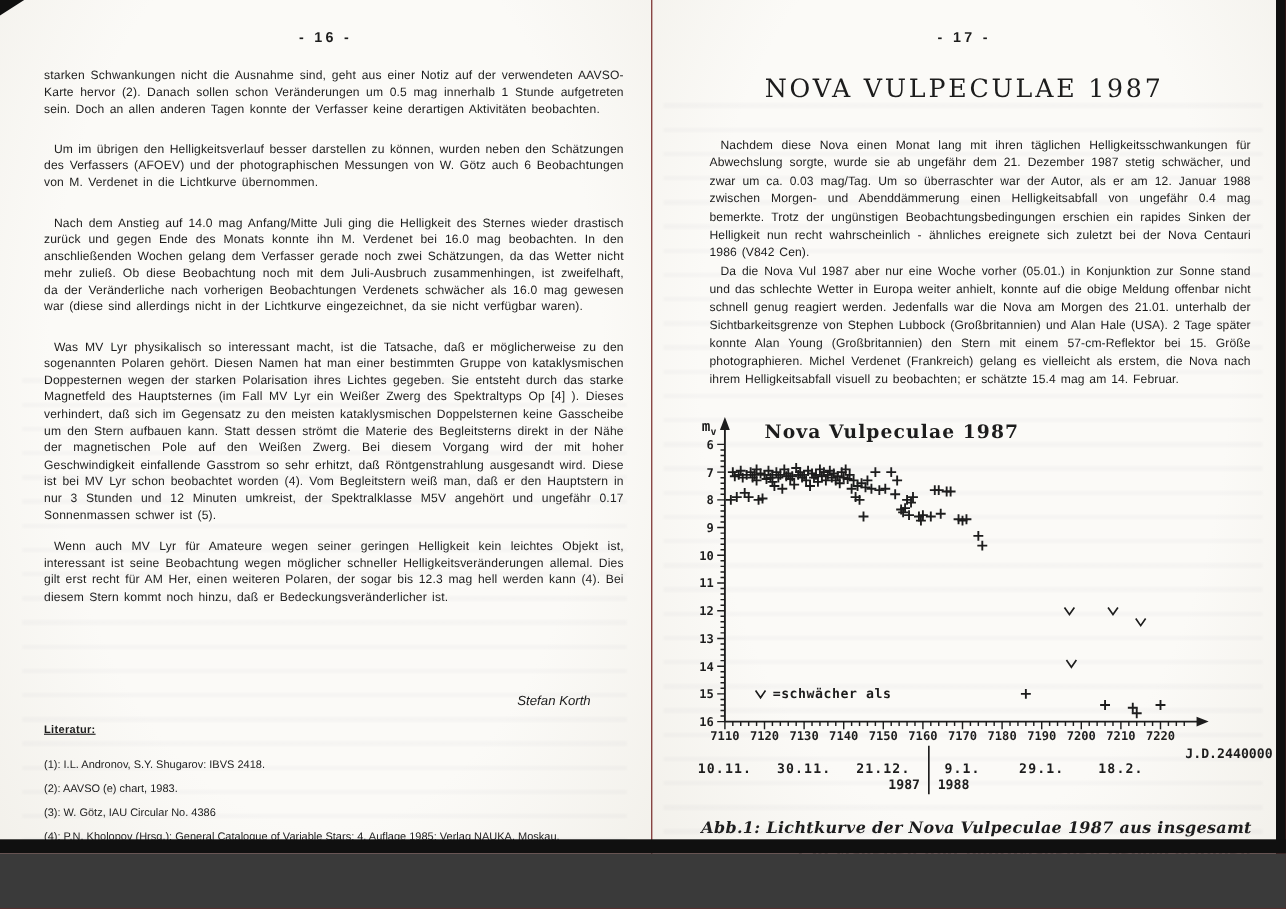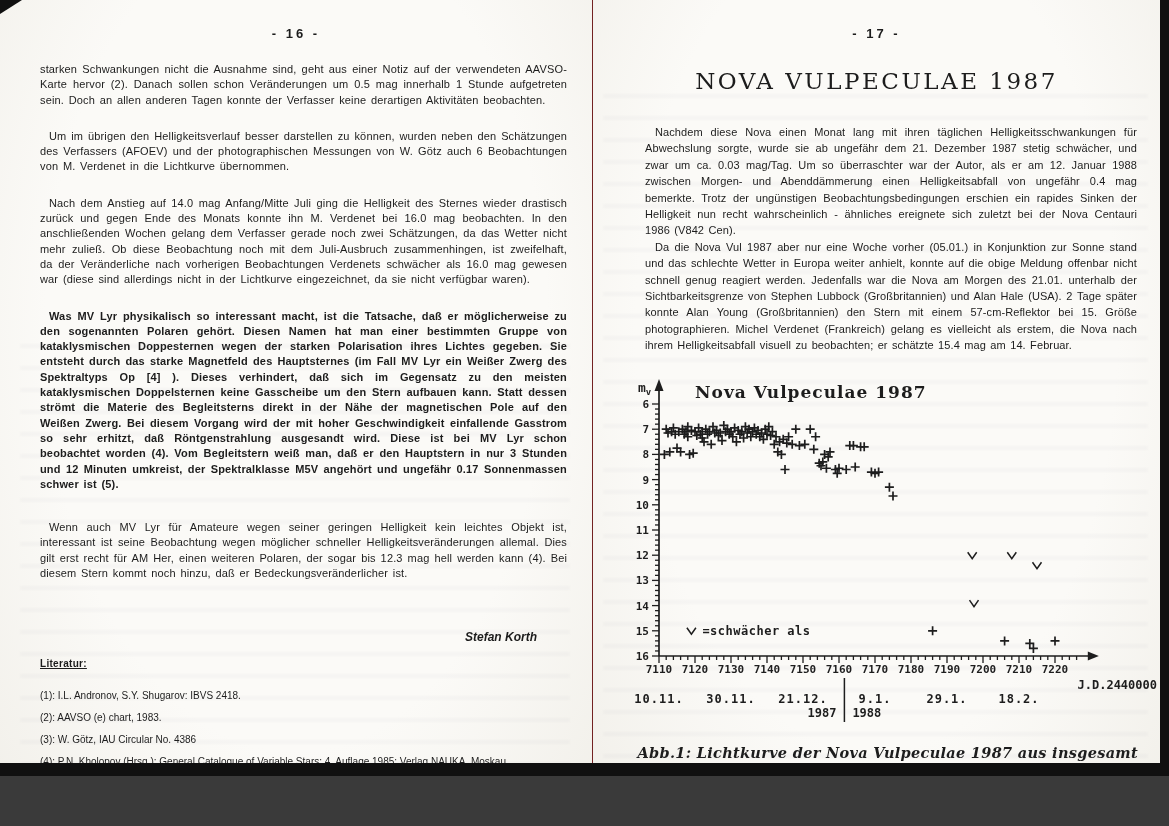--- a/index.html
+++ b/index.html
@@ -16,22 +16,22 @@
   .page{position:absolute;top:0;height:826px;background:radial-gradient(ellipse at 50% 40%,#fbfaf7 60%,#f1efe9 100%);}
   #page-16{left:0;width:592px;}
   #page-17{left:593px;width:567px;}
   .page-num{position:absolute;top:26px;width:100%;text-align:center;font-size:13px;
             font-weight:bold;letter-spacing:3px;}
   
   #p16-body{position:absolute;left:40px;top:62px;width:527px;font-size:11px;line-height:15.3px;
             text-align:justify;letter-spacing:.15px;word-spacing:1.5px;}
   #p16-body p{margin:0 0 21px 0;}
   #p16-body p.ind{text-indent:9px;}
-  #p16-body p.tight{margin-bottom:28px;font-weight:bold;}
-  .signature{position:absolute;right:55px;top:630px;font-style:italic;font-size:12px;font-weight:bold;}
+  #p16-body p.tight{margin-bottom:13px;}
+  .signature{position:absolute;right:55px;top:630px;font-style:italic;font-size:12px;}
   .lit-heading{position:absolute;left:40px;top:658px;font-size:10px;font-weight:bold;
                text-decoration:underline;letter-spacing:.3px;text-align:right;}
   #refs{position:absolute;left:40px;top:688px;width:527px;font-size:10px;line-height:15px;}
   #refs div{margin-bottom:7px;}
   
   #p17-title{position:absolute;left:0;top:68px;width:100%;text-align:center;
              font-family:"DejaVu Serif",serif;font-size:23px;letter-spacing:2.5px;font-weight:500;}
   #p17-body{position:absolute;left:52px;top:124px;width:492px;font-size:11px;line-height:16.4px;
             text-align:justify;letter-spacing:.1px;word-spacing:1.2px;}
   #p17-body p{margin:0;text-indent:10px;}

